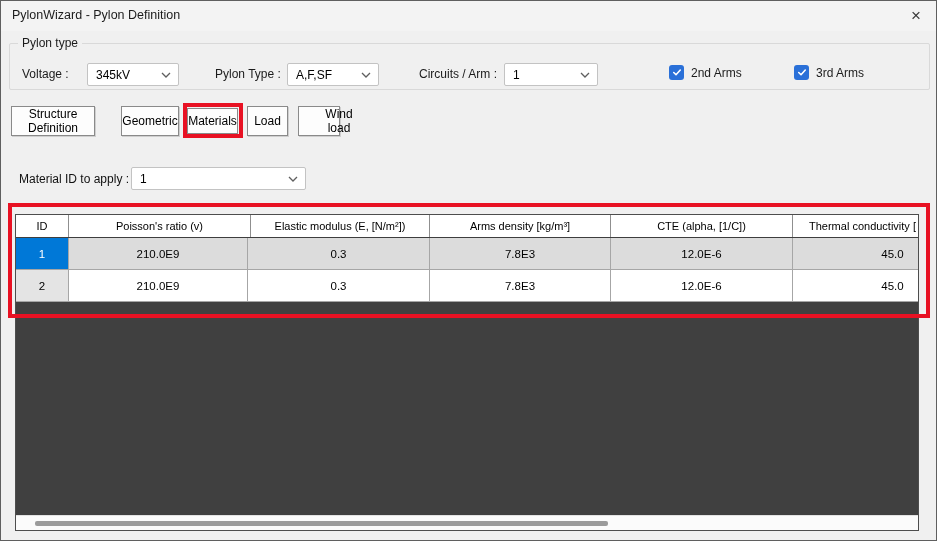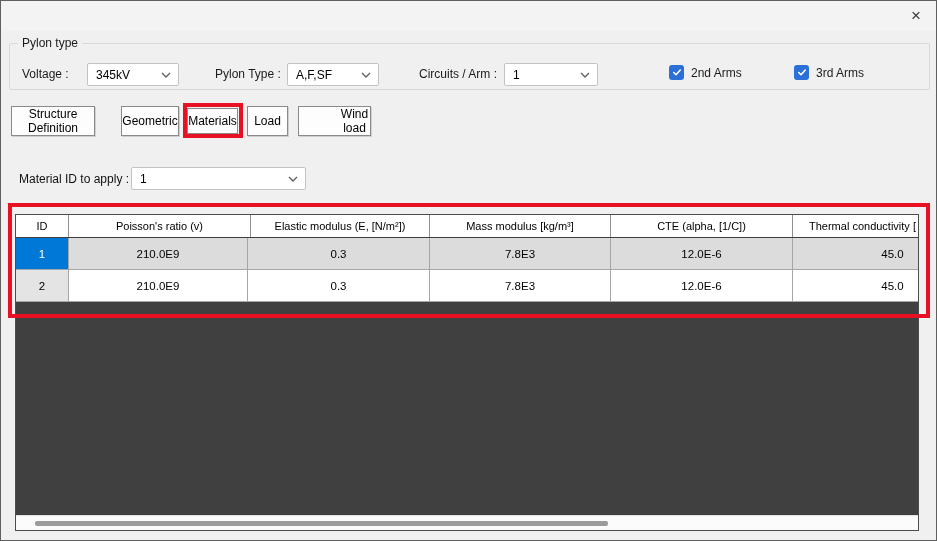--- a/index.html
+++ b/index.html
@@ -55,21 +55,21 @@
     background: #fdfdfd; border: 1px solid #8a8a8a;
     box-shadow: 1px 1px 0 #cfcfcf;
     font-size: 12px; color: #000;
     display: flex; align-items: center; justify-content: center;
     font-family: "Liberation Sans", sans-serif;
   }
   .tab-structure { left: 10px;  width: 84px; }
   .tab-geometric { left: 120px; width: 58px; }
   .tab-materials { left: 186px; width: 51px; top: 107px; height: 26px; box-shadow: none; }
   .tab-load      { left: 246px; width: 41px; }
-  .tab-wind      { left: 297px; width: 73px; padding-left: 40px; }
+  .tab-wind      { left: 297px; width: 42px; padding-left: 40px; }
 
   
   .matid-label { position: absolute; left: 18px; top: 171px; font-size: 12px; }
   .matid-combo { left: 130px; top: 166px; width: 175px; }
 
   
   .grid {
     position: absolute; left: 14px; top: 213px; width: 904px; height: 317px;
     border: 1px solid #4d4d4d; background: #404040; overflow: hidden;
   }
@@ -106,20 +106,21 @@
   .red-box { position: absolute; border-style: solid; border-color: #e81123; pointer-events: none; z-index: 10; }
   .red-materials { left: 182px; top: 102px; width: 60px; height: 35px; border-width: 4px; }
   .red-table { left: 7px; top: 202px; width: 922px; height: 115px; border-width: 4px; }
 </style>
 </head>
 <body>
 
 <div class="dialog">
 
   <div class="titlebar">
+    <span class="title-text">PylonWizard - Pylon Definition</span>
     <div class="close-btn">×</div>
   </div>
 
   <div class="groupbox">
     <span class="gb-label">Pylon type</span>
 
     <span class="fld-label" style="left:12px;">Voltage :</span>
     <div class="combo" style="left:77px; top:19px; width:92px;">
       <span>345kV</span>
       <span class="chev"><svg width="10" height="6" viewBox="0 0 10 6">
@@ -174,21 +175,21 @@
     <span class="chev"><svg width="10" height="6" viewBox="0 0 10 6">
           <path d="M1 1 L5 5 L9 1" fill="none" stroke="#5f5f5f" stroke-width="1.3"></path>
         </svg></span>
   </div>
 
   <div class="grid">
     <div class="g-header">
       <div class="g-hcell c0">ID</div>
       <div class="g-hcell c2">Poisson's ratio (v)</div>
       <div class="g-hcell c1">Elastic modulus (E, [N/m²])</div>
-      <div class="g-hcell c3">Mass modulus  [kg/m³]</div>
+      <div class="g-hcell c3">Arms density  [kg/m³]</div>
       <div class="g-hcell c4">CTE (alpha, [1/C])</div>
       <div class="g-hcell c5 h5">Thermal conductivity [</div>
     </div>
 
     <div class="g-row row-sel">
       <div class="g-cell c0 id-sel">1</div>
       <div class="g-cell c1">210.0E9</div>
       <div class="g-cell c2">0.3</div>
       <div class="g-cell c3">7.8E3</div>
       <div class="g-cell c4">12.0E-6</div>

